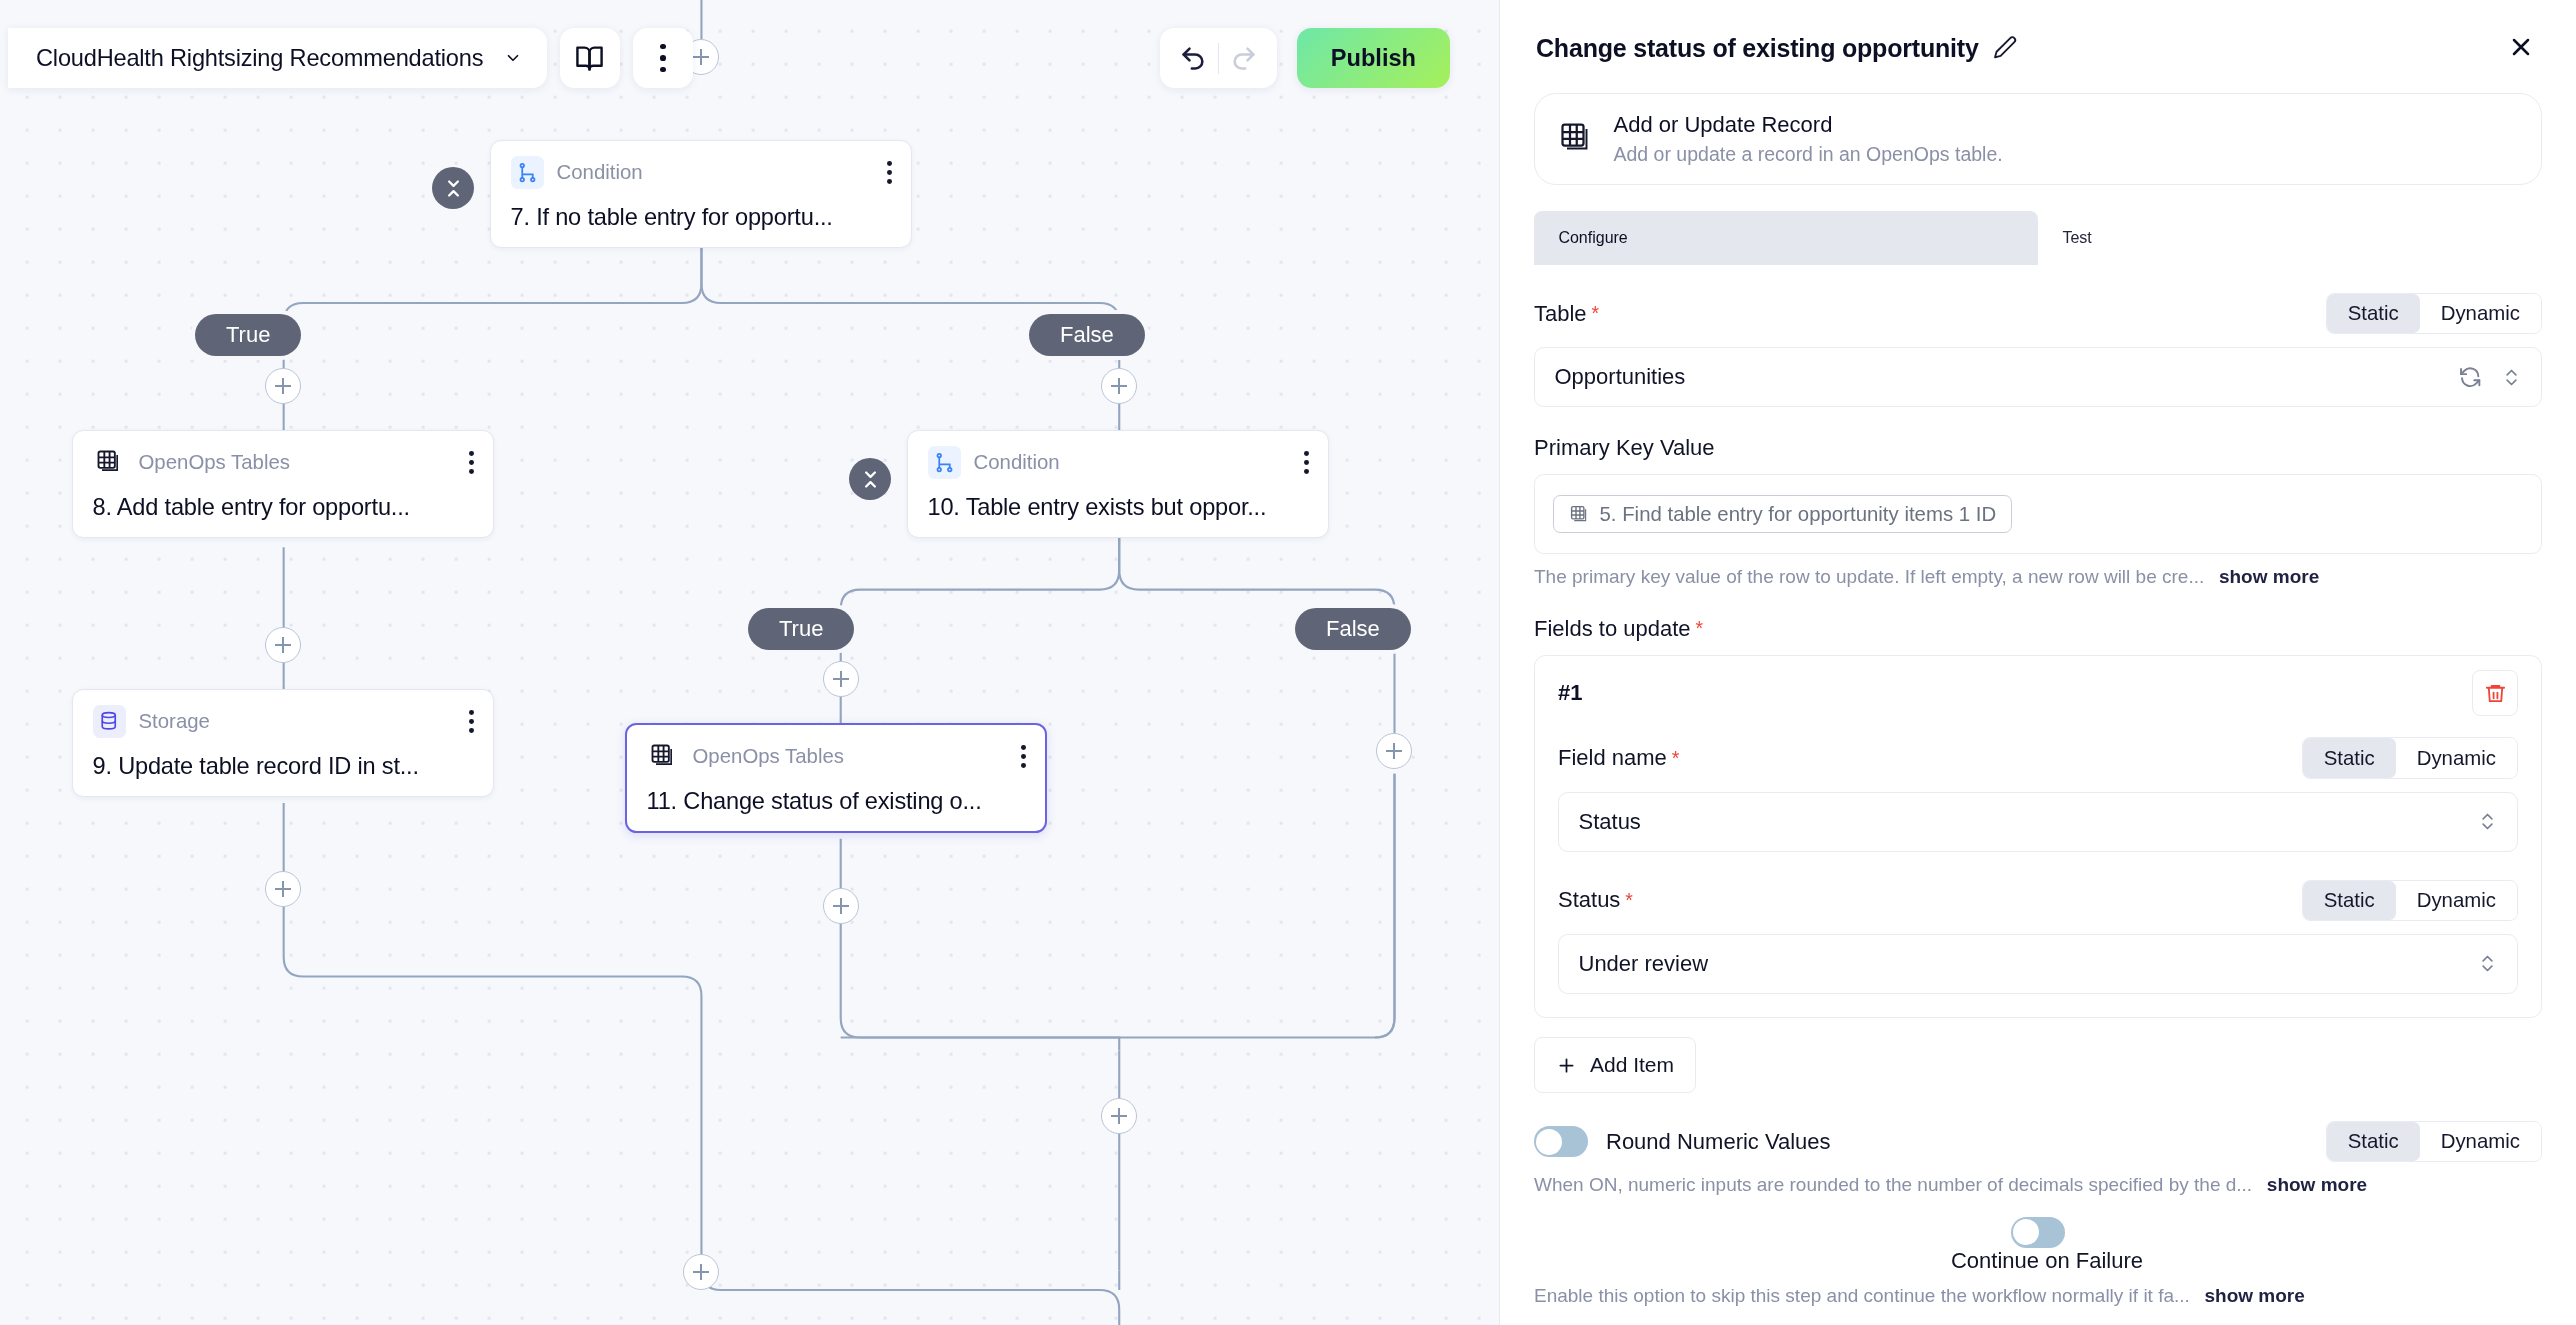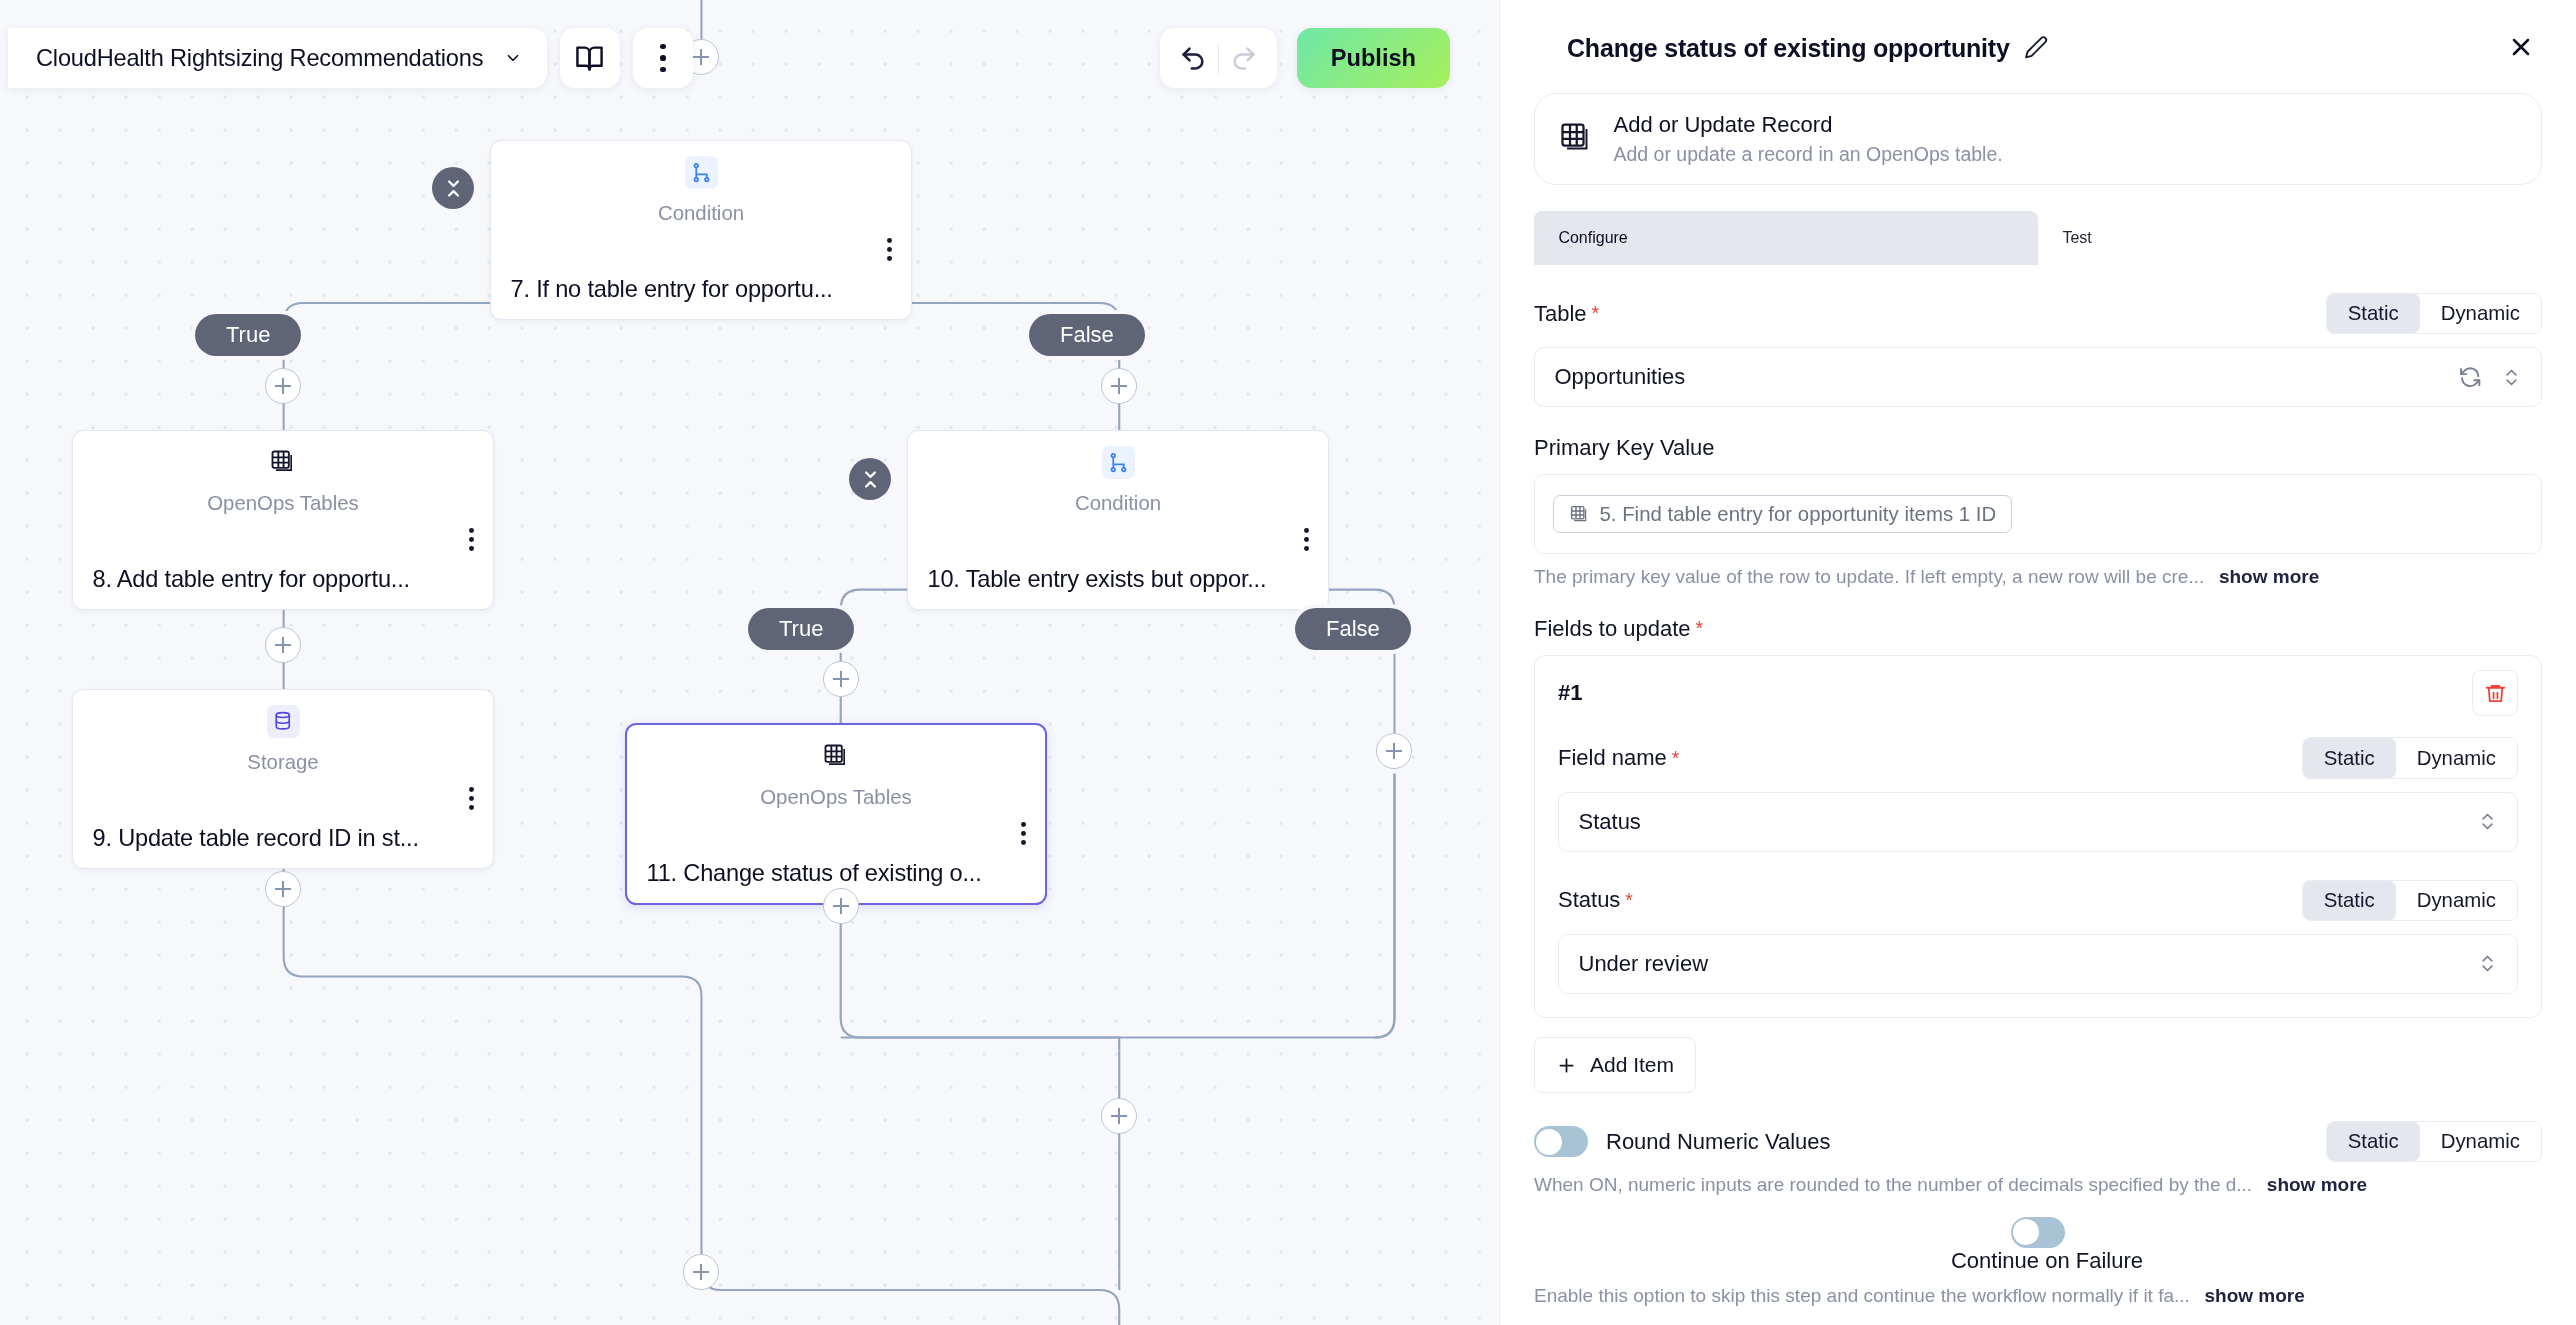--- a/index.html
+++ b/index.html
@@ -58,21 +58,21 @@
     cursor: pointer; box-shadow: 0 1.6px 8.1px rgba(25,35,80,.07);
   }
 
   
   .node {
     position: absolute; background: #fff; border: 1.6px solid #e4e7f0;
     border-radius: 11.4px; box-shadow: 0 1.6px 5.7px rgba(25,35,80,.05);
     padding: 14.7px 19.5px 16.3px 19.5px; cursor: pointer; z-index: 6;
   }
   .node.selected { border: 2.4px solid #6c63e0; box-shadow: 0 2.4px 9.8px rgba(108,99,224,.18); }
-  .node-head { display: flex; align-items: center; gap: 13px; flex-direction: column; }
+  .node-head { display: flex; align-items: center; gap: 13px; }
   .node-ico { width: 33px; height: 33px; border-radius: 6.5px; display: flex; align-items: center; justify-content: center; flex: none; }
   .node-ico.tables { background: transparent; }
   .node-ico.cond { background: #eaf3ff; }
   .node-ico.stor { background: #eceefc; }
   .node-type { font-size: 20.4px; color: #8a90a6; white-space: nowrap; }
   .node-dots { margin-left: auto; display: flex; flex-direction: column; gap: 4.1px; align-items: center; padding-left: 16.3px; }
   .node-dots i { width: 4.9px; height: 4.9px; border-radius: 50%; background: #15182c; display: block; }
   .node-title { margin-top: 15px; font-size: 23.6px; color: #0d0f24; letter-spacing: -0.2px; white-space: nowrap; }
 
   .collapse-btn {
@@ -97,21 +97,21 @@
   .plus-btn::before { content: ""; position: absolute; width: 16.3px; height: 2.1px; background: #8695ae; }
   .plus-btn::after  { content: ""; position: absolute; width: 2.1px; height: 16.3px; background: #8695ae; }
 
   
   .panel {
     position: relative; width: 1077px; height: 1325px;
     background: #fff; border-left: 1.6px solid #e7e9f1;
     display: flex; flex-direction: column; overflow: hidden;
   }
   .panel-head { display: flex; align-items: center; padding: 28px 36px 0 36px; }
-  .panel-title { font-size: 25px; font-weight: 700; color: #0d0f24; letter-spacing: -0.2px; margin-left: 31px; }
+  .panel-title { font-size: 25px; font-weight: 700; color: #0d0f24; letter-spacing: -0.2px; }
   .pencil { margin-left: 14.7px; cursor: pointer; }
   .panel-close { margin-left: auto; cursor: pointer; padding: 4.9px; }
 
   .action-card {
     margin: 24.4px 34px 0 34px; border: 1.6px solid #e9ebf2; border-radius: 22px;
     padding: 18px 23px; display: flex; align-items: center; gap: 19.5px;
   }
   .action-texts { display: flex; flex-direction: column; gap: 4.9px; }
   .action-name { font-size: 22px; color: #0d0f24; }
   .action-desc { font-size: 19.5px; color: #8a90a6; }

